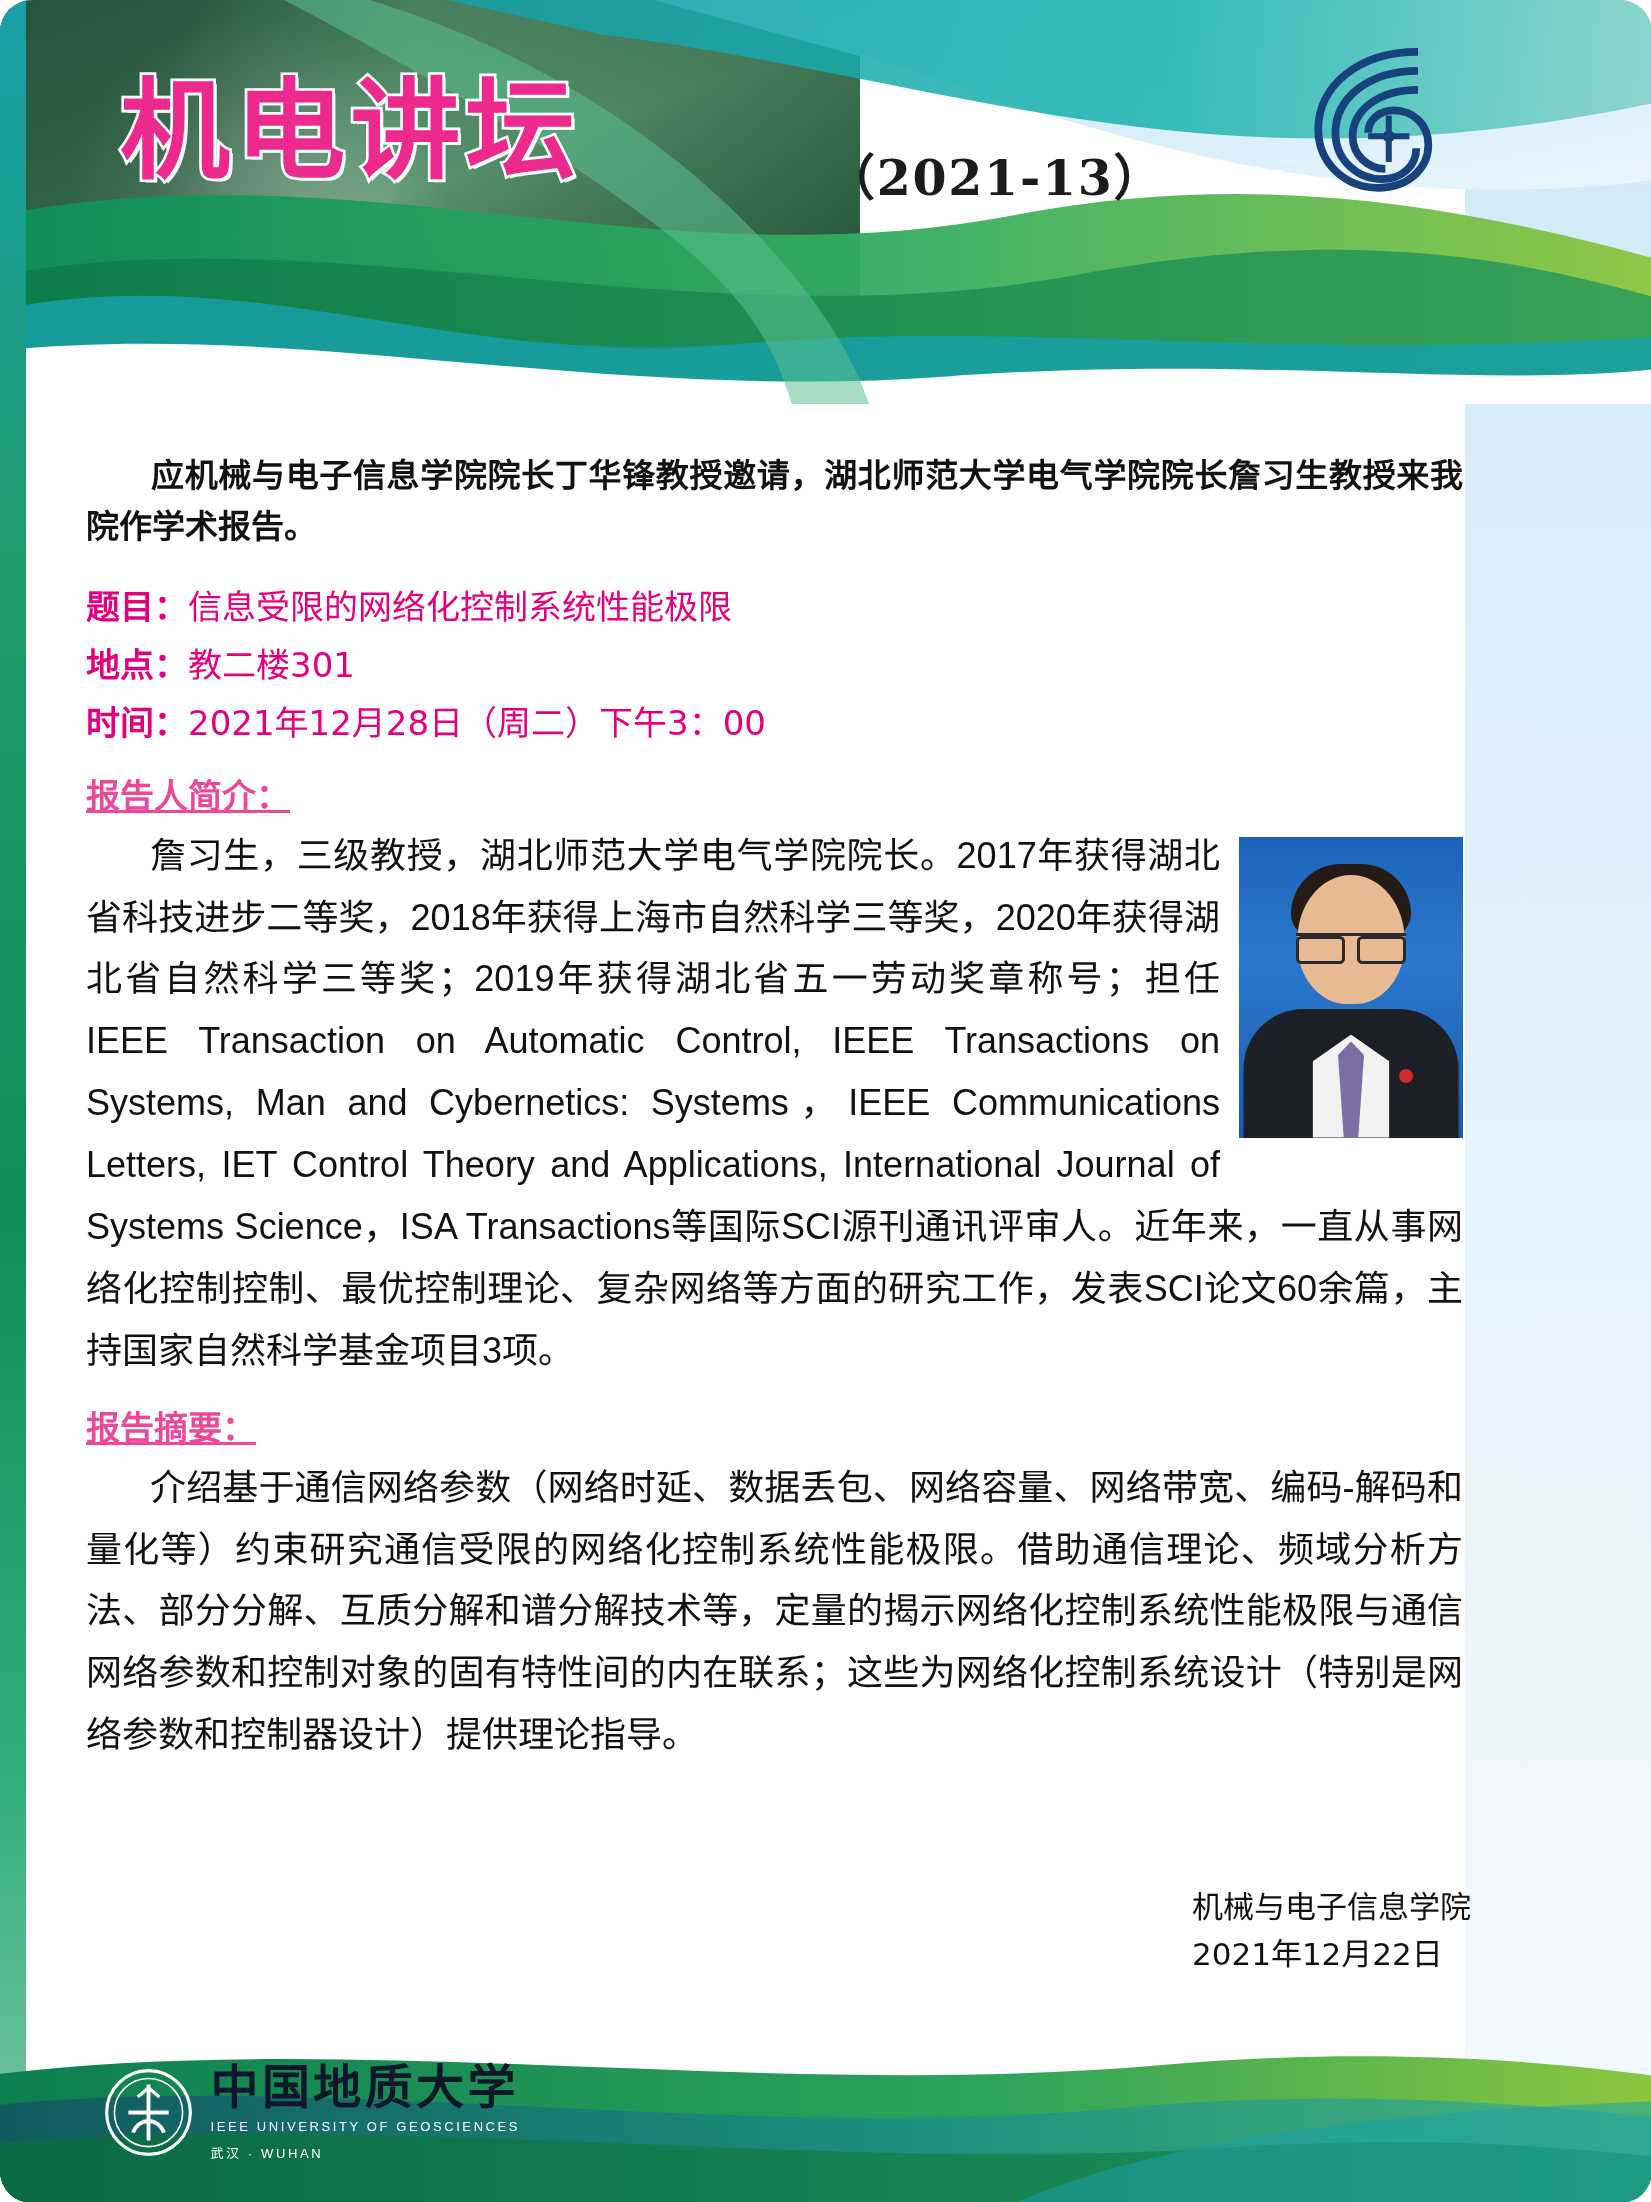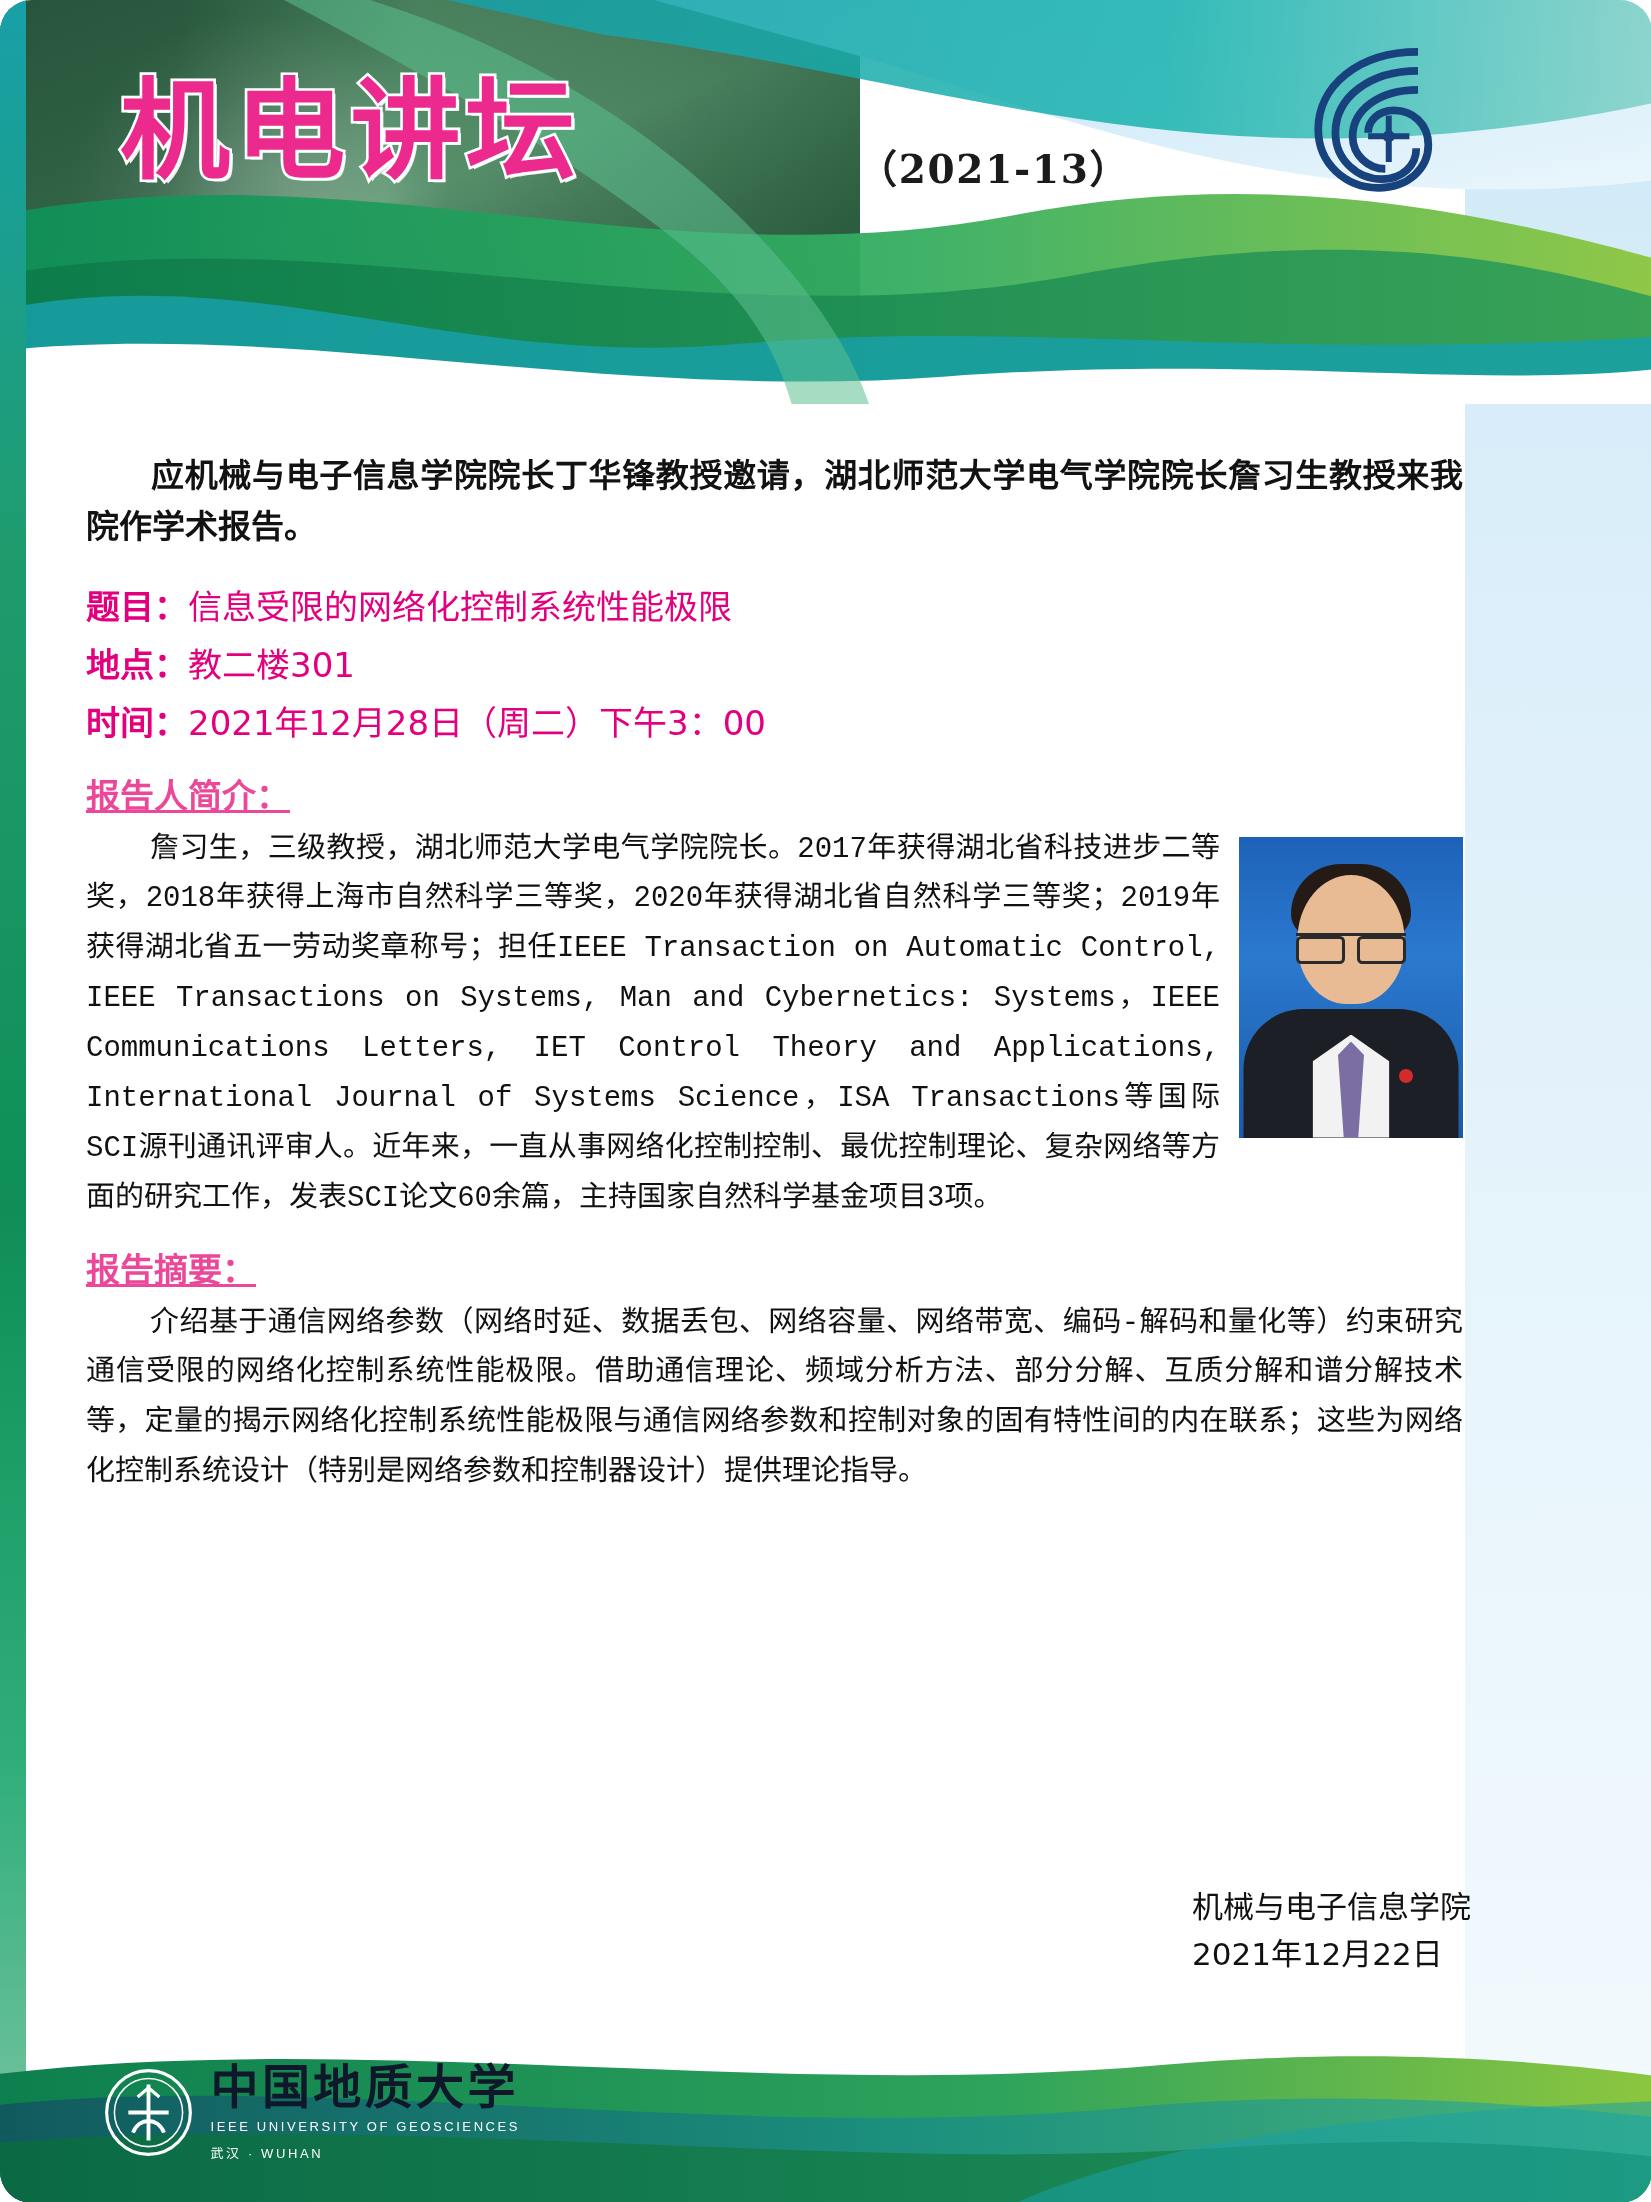--- a/index.html
+++ b/index.html
@@ -62,25 +62,24 @@
     -webkit-text-stroke: 5.2px #ffffff;
     paint-order: stroke fill;
     text-shadow: 0 0 1.7px #ffffff, 3.4px 3.4px 0 rgba(255,255,255,0.9);
     white-space: nowrap;
   }
   .header-issue {
     position: absolute;
     left: 826px; top: 138px;
     font-family: "DejaVu Serif", "Liberation Serif", serif;
     font-weight: bold;
-    font-size: 39px;
+    font-size: 49px;
     color: #1b1b1b;
     letter-spacing: 1.7px;
     white-space: nowrap;
-    margin-left: 32px;
   }
 
   
   .cug-logo {
     position: absolute;
     left: 1289px; top: 33px;
     width: 172px; height: 172px;
   }
 
   
@@ -164,22 +163,22 @@
     position: absolute; left: 50%; bottom: 0; transform: translateX(-50%);
     width: 26px; height: 96px; background: #7b6ea3;
     clip-path: polygon(50% 0, 100% 14%, 78% 100%, 22% 100%, 0 14%);
   }
   .portrait .pin {
     position: absolute; right: 50px; bottom: 55px;
     width: 13.8px; height: 13.8px; border-radius: 50%; background: #d12b2b;
   }
 
   .bio-text, .abstract-text {
-    font-family: Liberation Mono, monospace;
-    font-size: 29px;
+    font-family: Liberation Sans, sans-serif;
+    font-size: 36px;
     line-height: 1.72;
     color: #111111;
     text-align: justify;
     text-justify: inter-ideograph;
     text-indent: 64px;
     margin: 0;
   }
   .abstract-text { margin-top: 3.4px; }
 
   .signature {

